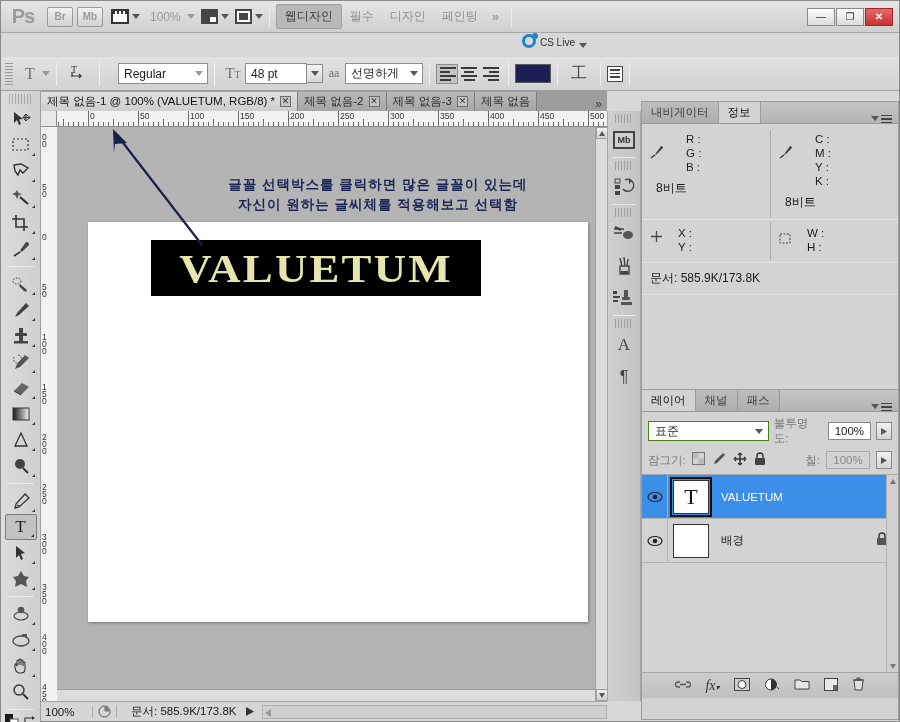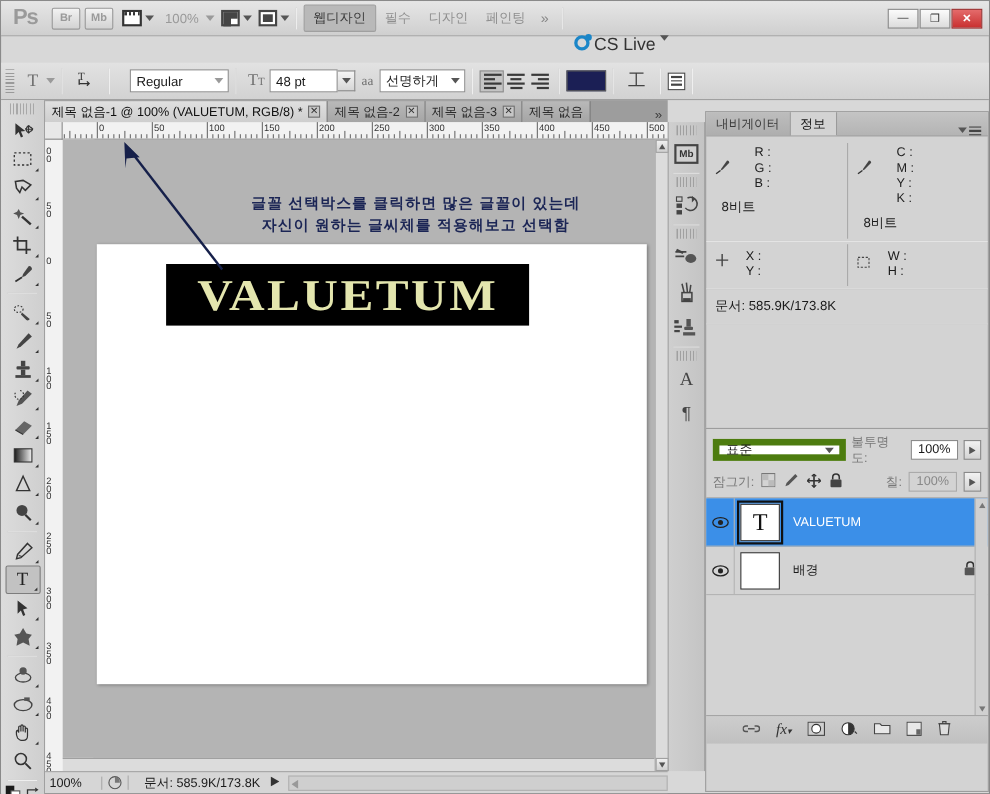--- a/index.html
+++ b/index.html
@@ -31,21 +31,21 @@
   .sq-icon i { position:absolute; background:#454545; }
   .film-icon { width:18px;height:15px; border:2px solid #333; background:#fff;
      display:flex; flex-direction:column; }
   .film-icon .tb { height:3px; background:repeating-linear-gradient(90deg,#333 0 2px,#fff 2px 4px); }
   .divider-v { width:1px; height:20px; background:#b0b0b0; margin:0 6px;
     border-right:1px solid #ededed;}
   .ws-item { font-size:12px; color:#8e8e8e; padding:3px 8px; }
   .ws-item.active { background:#b9b9b9; color:#3a3a3a;
      border:1px solid #a0a0a0; border-radius:2px; }
   .chev2 { font-size:13px; color:#888; padding:0 6px; }
-  .cslive { display:flex; align-items:flex-start; gap:4px; margin-left:4px; font-size:16px; color:#333;margin-top:48px;}
+  .cslive { display:flex; align-items:flex-end; gap:4px; margin-left:4px; font-size:10px; color:#333;margin-top:48px;}
   .cs-o { width:14px;height:14px;border:3px solid #1b86c8;border-radius:50%; position:relative;}
   .cs-o:after{content:"";position:absolute;right:-5px;top:-4px;width:6px;height:6px;
     background:#1b86c8;border-radius:50%;}
   .wbtns { margin-left:auto; display:flex; align-items:center; padding-right:6px; gap:1px;}
   .wb { width:28px;height:18px;border:1px solid #8a8a8a;
     background:linear-gradient(#fbfbfb,#dcdcdc); display:flex;align-items:center;
     justify-content:center; font-size:10px; color:#333; }
   .wb.close { background:linear-gradient(#e46b6b,#c93030); color:#fff; font-weight:bold;
     border-color:#9c2b2b;}
 
@@ -195,21 +195,21 @@
   .pos-grid { display:flex; }
   .pos-col { width:50%; padding:4px 0 6px 8px; position:relative; }
   .pos-col.right { border-left:1px solid #aaa; }
   .pos-lines { padding-left:28px; font-size:11.5px; line-height:14px; }
   .doc-line { font-size:12px; padding:5px 0 5px 8px; }
   .hint { font-size:12px; line-height:16px; padding:6px 8px 8px; color:#1c1c1c; }
   .hint b { color:#2c3f8e; font-weight:normal; }
 
   
   .lay-row1 { display:flex; align-items:center; padding:4px 6px; gap:5px; }
-  .blendsel { width:122px;height:20px;background:#fff;border:6px solid #4d7c0f;
+  .blendsel { width:122px;height:20px;background:#fff;border:1px solid #4d7c0f;
      display:flex;align-items:center;padding-left:6px;font-size:12px;position:relative;}
   .blendsel .dd { position:absolute;right:5px;}
   .lab { font-size:11.5px; color:#777; }
   .numfield { width:44px;height:18px;background:#fff;border:1px solid #8a8a8a;
      font-size:11.5px; display:flex;align-items:center;justify-content:center;}
   .numfield.dim { background:#d3d3d3; color:#888; border-color:#aaa; }
   .stepper { width:16px;height:18px;background:linear-gradient(#f2f2f2,#d4d4d4);
      border:1px solid #8a8a8a;display:flex;align-items:center;justify-content:center;}
   .lay-row2 { display:flex; align-items:center; padding:1px 6px 5px; gap:6px; }
   .lockicos { display:flex; align-items:center; gap:7px; }
@@ -973,20 +973,33 @@
           </div>
         </div>
       </div>
       <div class="info-sep"></div>
       <div class="doc-line">문서: 585.9K/173.8K</div>
       <div class="info-sep"></div>
     </div>
   </div>
 
   <div class="rpanel" style="top:388px; height:331px;">
+    <div class="ptabs">
+      <div class="ptab active">레이어</div>
+      <div class="ptab">채널</div>
+      <div class="ptab">패스</div>
+      <div class="pmenu">
+        <span class="caret"></span>
+        <span class="lines">
+            <i></i>
+            <i></i>
+            <i></i>
+          </span>
+      </div>
+    </div>
 
     <div class="lay-row1">
       <div class="blendsel">
         <span>표준</span>
         <span class="dd caret"></span>
       </div>
       <span class="lab">불투명도:</span>
       <div class="numfield">100%</div>
       <div class="stepper">
         <svg width="6" height="7">

